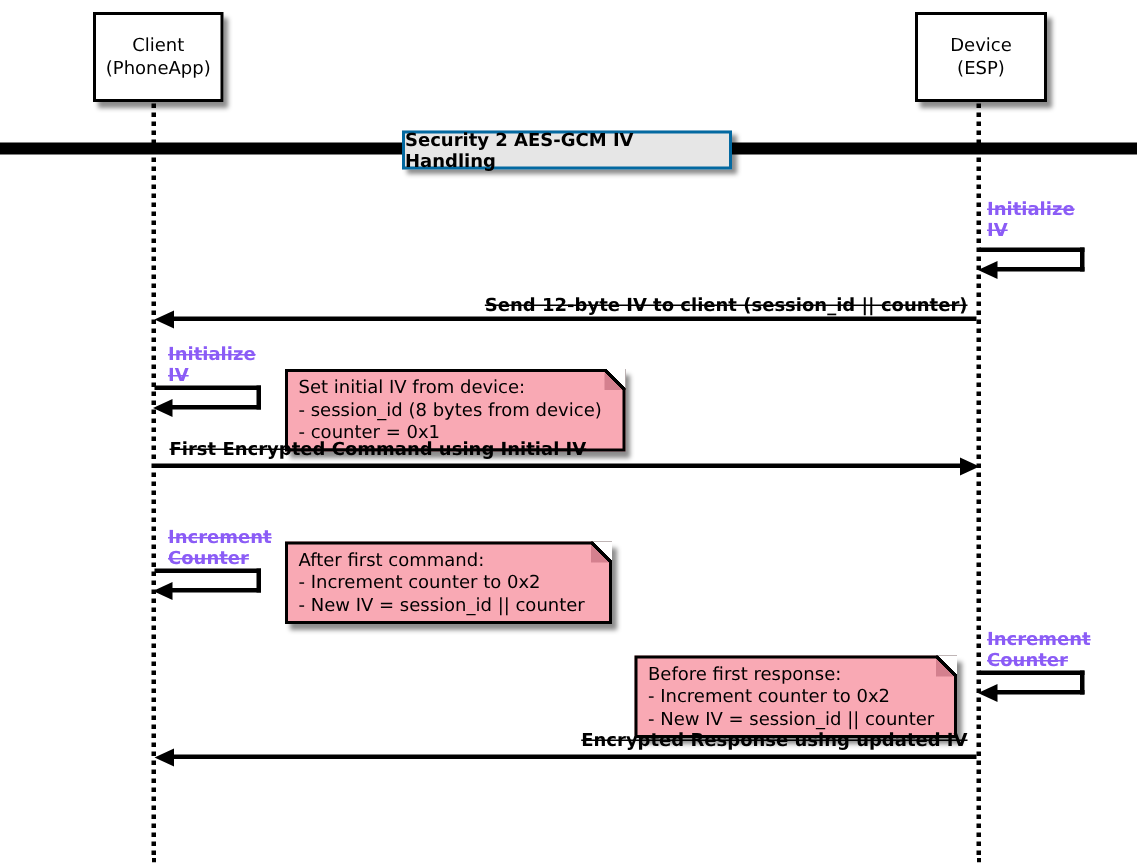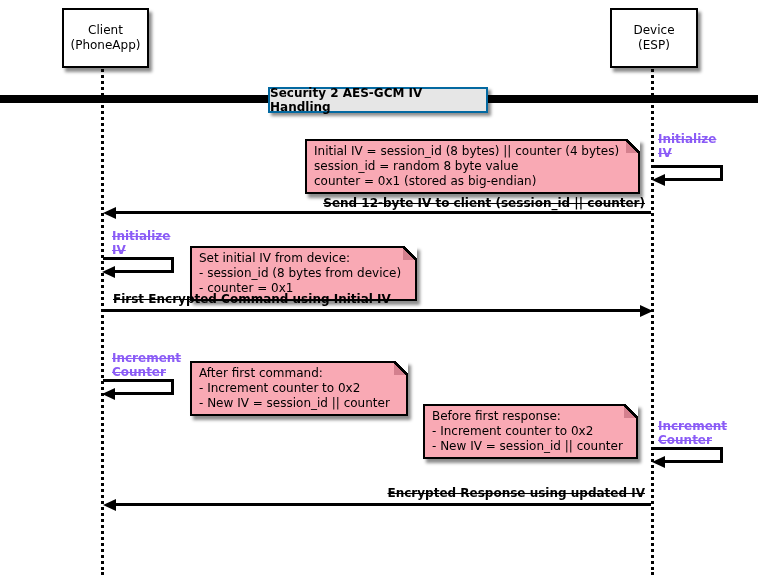--- a/index.html
+++ b/index.html
@@ -69,26 +69,20 @@
   <div class="divider-label" style="left:268px; top:87px; width:216px; height:22px;">Security 2 AES-GCM IV Handling</div>
 
   <div>
     <div class="self-label" style="left:658px; top:132px; width:64px;">Initialize IV</div>
     <div class="hline" style="left:653px; top:165px; width:70px;"></div>
     <div class="vline" style="left:720px; top:165px; height:16px;"></div>
     <div class="hline" style="left:664px; top:178px; width:59px;"></div>
     <div class="arrow-left" style="left:652px; top:174px;"></div>
   </div>
 
-  <div class="note" style="left:305px; top:139px; width:317px; height:45px;">
-    <div class="fold"></div>
-    <div class="note-line">Initial IV = session_id (8 bytes) || counter (4 bytes)</div>
-    <div class="note-line">session_id = random 8 byte value</div>
-    <div class="note-line">counter = 0x1 (stored as big-endian)</div>
-  </div>
 
   <div>
     <div class="msg-label right" style="right:113px; top:196px;">Send 12-byte IV to client (session_id || counter)</div>
     <div class="hline" style="left:114px; top:211px; width:537px;"></div>
     <div class="arrow-left" style="left:103px; top:207px;"></div>
   </div>
 
   <div>
     <div class="self-label" style="left:112px; top:229px; width:64px;">Initialize IV</div>
     <div class="hline" style="left:103px; top:257px; width:71px;"></div>
@@ -126,21 +120,21 @@
   </div>
 
   <div>
     <div class="self-label" style="left:658px; top:419px; width:68px;">Increment Counter</div>
     <div class="hline" style="left:653px; top:447px; width:70px;"></div>
     <div class="vline" style="left:720px; top:447px; height:16px;"></div>
     <div class="hline" style="left:664px; top:460px; width:59px;"></div>
     <div class="arrow-left" style="left:652px; top:456px;"></div>
   </div>
 
-  <div class="note" style="left:423px; top:404px; width:197px; height:45px;">
+  <div class="note" style="left:423px; top:437px; width:197px; height:45px;">
     <div class="fold"></div>
     <div class="note-line">Before first response:</div>
     <div class="note-line">- Increment counter to 0x2</div>
     <div class="note-line">- New IV = session_id || counter</div>
   </div>
 
   <div>
     <div class="msg-label right" style="right:113px; top:486px;">Encrypted Response using updated IV</div>
     <div class="hline" style="left:114px; top:503px; width:537px;"></div>
     <div class="arrow-left" style="left:103px; top:499px;"></div>

